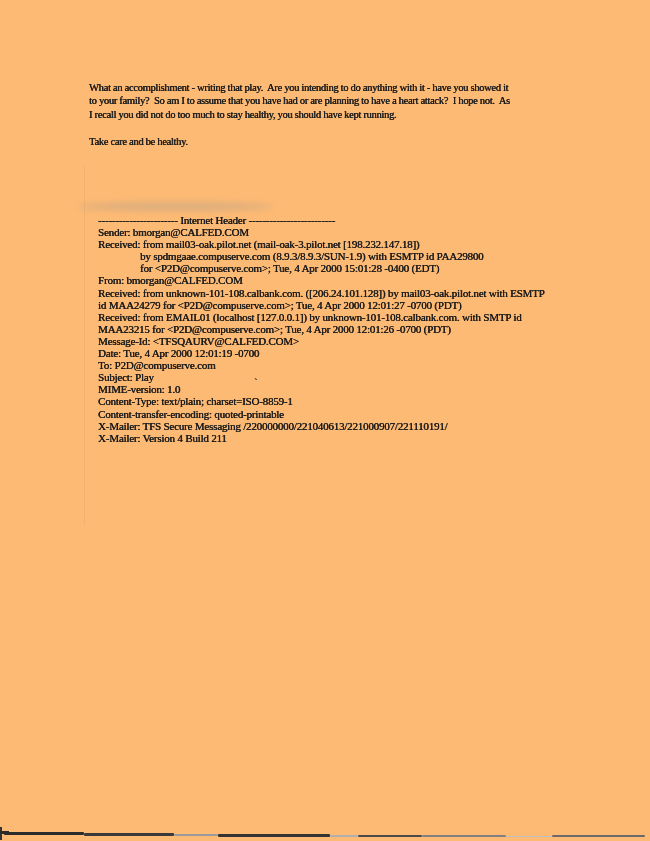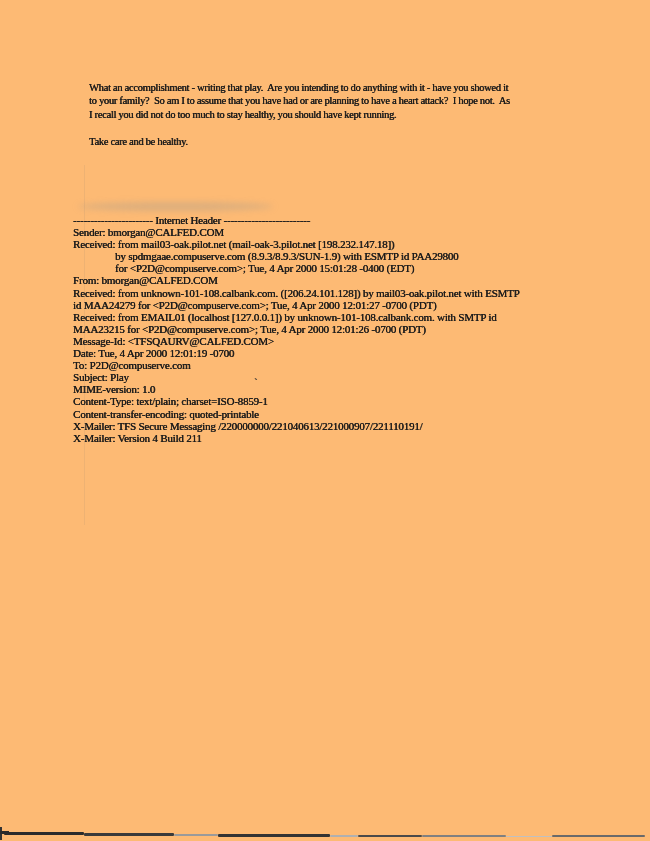--- a/index.html
+++ b/index.html
@@ -23,21 +23,21 @@
   .body-block {
     position: absolute; left: 89px; top: 81px;
     font-size: 10.5px; line-height: 13.4px; letter-spacing: -0.3px;
     white-space: pre;
   }
   .body-block .para:nth-child(1) { margin: 0 0 14px 0; }
   .body-block .para:nth-child(2) { margin: 0 0 7px 0; }
   .body-block .para:nth-child(3) { margin: 8px; }
   
   .header-block {
-    position: absolute; left: 73px; top: 214px;
+    position: absolute; left: 98px; top: 214px;
     font-size: 11px; line-height: 12.1px; letter-spacing: -0.2px;
     white-space: pre;
   }
   .header-block .hline.indent { padding-left: 42px; }
   
   .smudge {
     position: absolute; left: 78px; top: 202px;
     width: 195px; height: 9px;
     background: rgba(150,150,146,0.30);
     border-radius: 50%;

